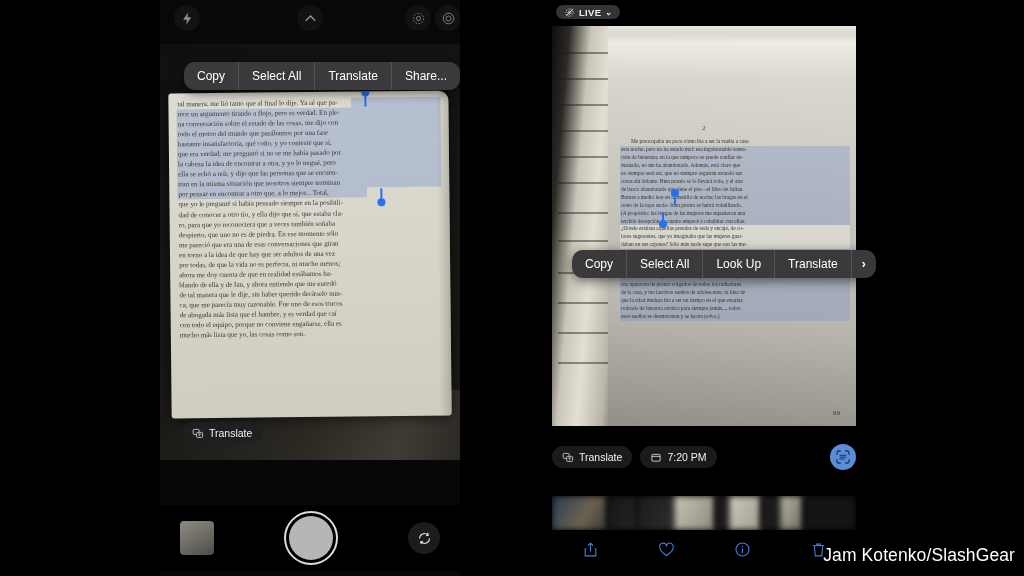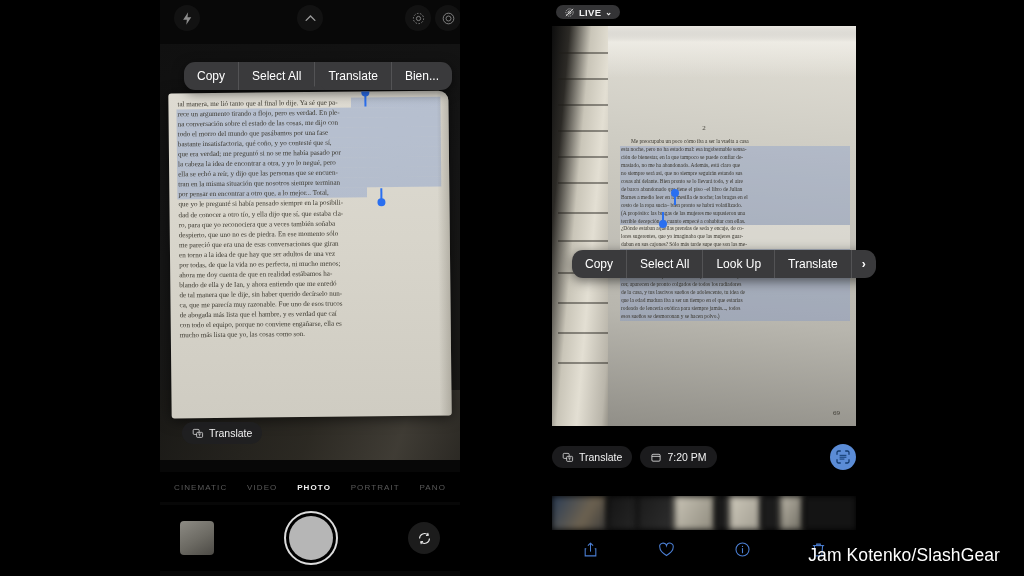--- a/index.html
+++ b/index.html
@@ -272,21 +272,21 @@
 
   .bottom-bar {
     position: absolute; left: 14px; bottom: 6px;
     width: 304px; height: 38px;
     display: flex; align-items: center; justify-content: space-around;
   }
   .bb-icon svg { width: 17px; height: 17px; stroke: #4b7fd4; fill: none; stroke-width: 1.5; }
 
   
   .watermark {
-    position: absolute; right: 24px; bottom: 10px;
+    position: absolute; right: 9px; bottom: 10px;
     color: #fff; font-size: 17.5px;
     letter-spacing: .1px;
     z-index: 60;
     text-shadow: 0 1px 2px rgba(0,0,0,.9);
   }
 </style>
 </head>
 <body>
 
 <div class="stage">
@@ -370,31 +370,24 @@
           <path d="M3 8 V5.2 A2.2 2.2 0 0 1 5.2 3 H8 M16 3 h2.8 A2.2 2.2 0 0 1 21 5.2 V8 M21 16 v2.8 A2.2 2.2 0 0 1 18.8 21 H16 M8 21 H5.2 A2.2 2.2 0 0 1 3 18.8 V16" fill="none" stroke="#3d3413" stroke-width="1.9" stroke-linecap="round"></path>
           <path d="M7.5 9.5 h9 M7.5 12.3 h9 M7.5 15.1 h6" stroke="#3d3413" stroke-width="1.5" stroke-linecap="round"></path>
         </svg>
       </div>
     </div>
 
     <div class="ctx-menu" id="ctxLeft">
       <div class="mi">Copy</div>
       <div class="mi">Select All</div>
       <div class="mi">Translate</div>
-      <div class="mi">Bien...</div>
+      <div class="mi">Share...</div>
       <div class="tail"></div>
     </div>
 
-    <div class="mode-strip" id="modeStrip">
-        <div class="mode">CINEMATIC</div>
-        <div class="mode">VIDEO</div>
-        <div class="mode active">PHOTO</div>
-        <div class="mode">PORTRAIT</div>
-        <div class="mode">PANO</div>
-      </div>
 
     <div class="shutter-row">
       <div class="thumb"></div>
       <div class="shutter-outer">
         <div class="shutter-inner"></div>
       </div>
       <div class="flip-btn">
         <svg viewBox="0 0 24 24">
           <path d="M5 12 a7 7 0 0 1 12-4.9 M19 12 a7 7 0 0 1-12 4.9"></path>
           <path d="M16.5 4.2 L17.4 7.5 L14.1 7.9" stroke-linejoin="round"></path>

